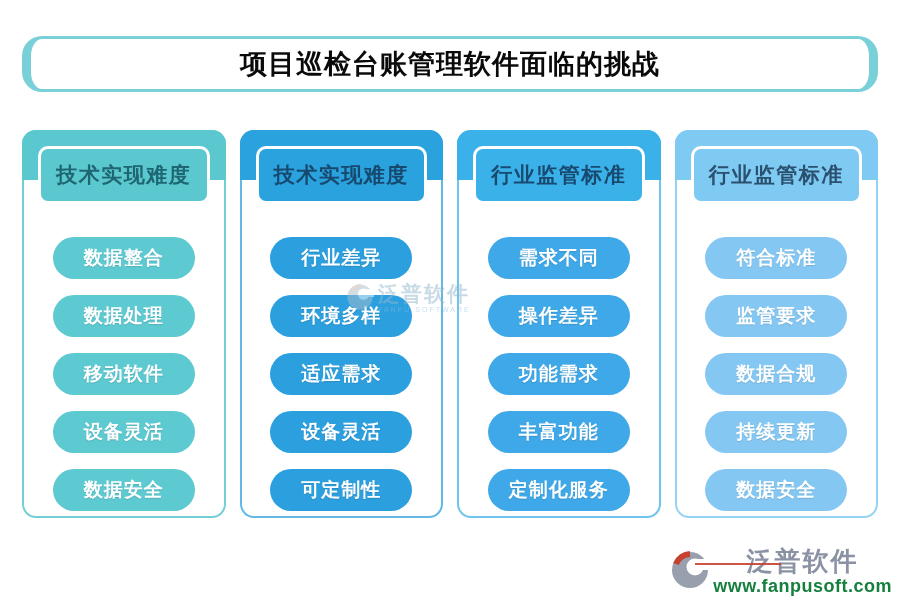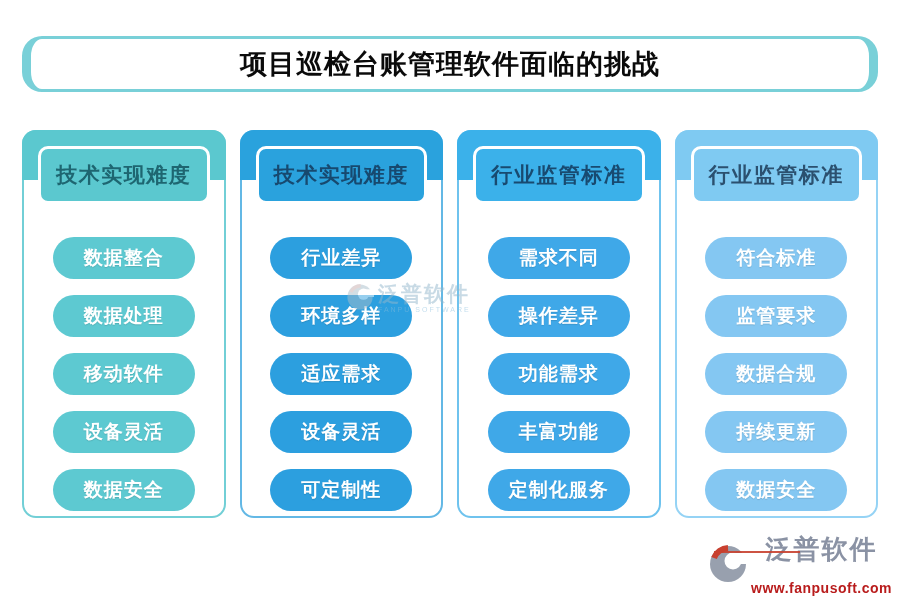--- a/index.html
+++ b/index.html
@@ -66,21 +66,21 @@
     display:flex; align-items:center; gap:3px;
   }
   .brand-textcol { display:flex; flex-direction:column; align-items:center; line-height:1; }
   .brand-name {
     position:relative; font-size:26px; font-weight:800; color:#8A92A4; letter-spacing:2px;
   }
   .brand-name::after {
     content:""; position:absolute; left:-52px; top:56%; width:86px; height:2px;
     background:#C8402F; opacity:0.9;
   }
-  .brand-url { font-size:14px; font-weight:600; color:#b91c1c; letter-spacing:0.5px; margin-top:19px; }
+  .brand-url { font-size:18px; font-weight:600; color:#15803d; letter-spacing:0.5px; margin-top:3px; }
 </style>
 </head>
 <body>
 
 <div class="canvas">
 
   <div class="title-box">
     <span class="title-text">项目巡检台账管理软件面临的挑战</span>
   </div>
 

